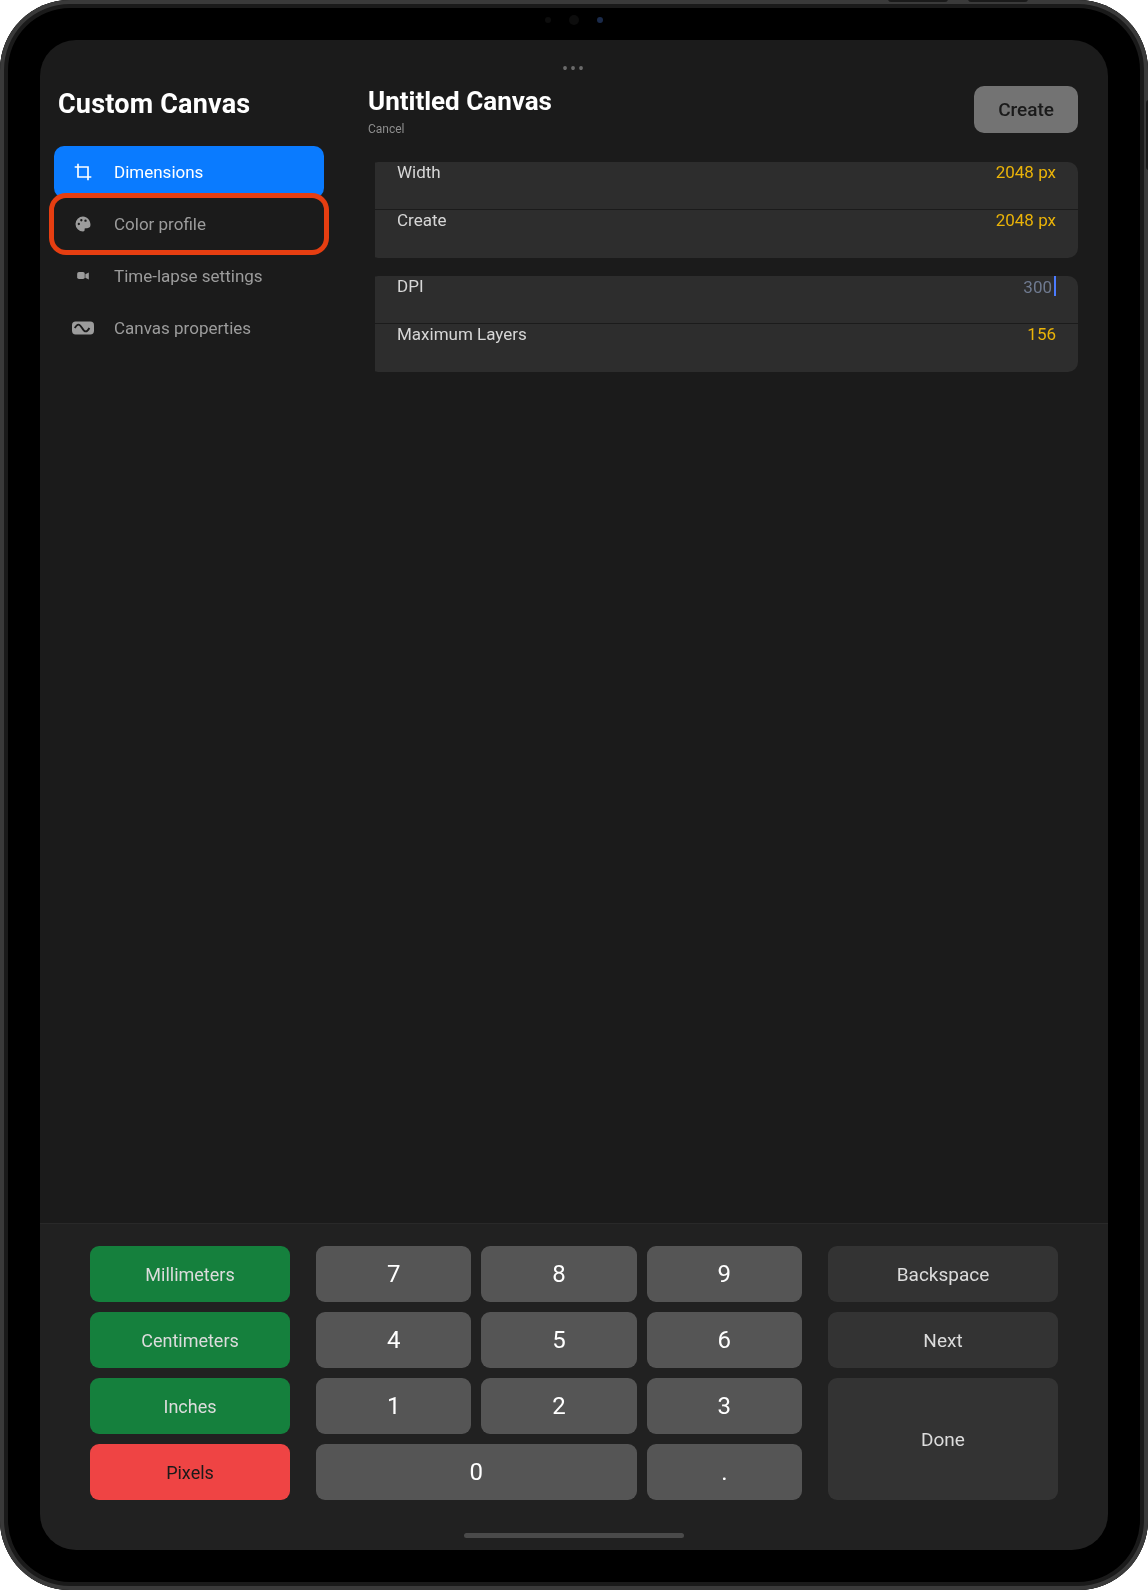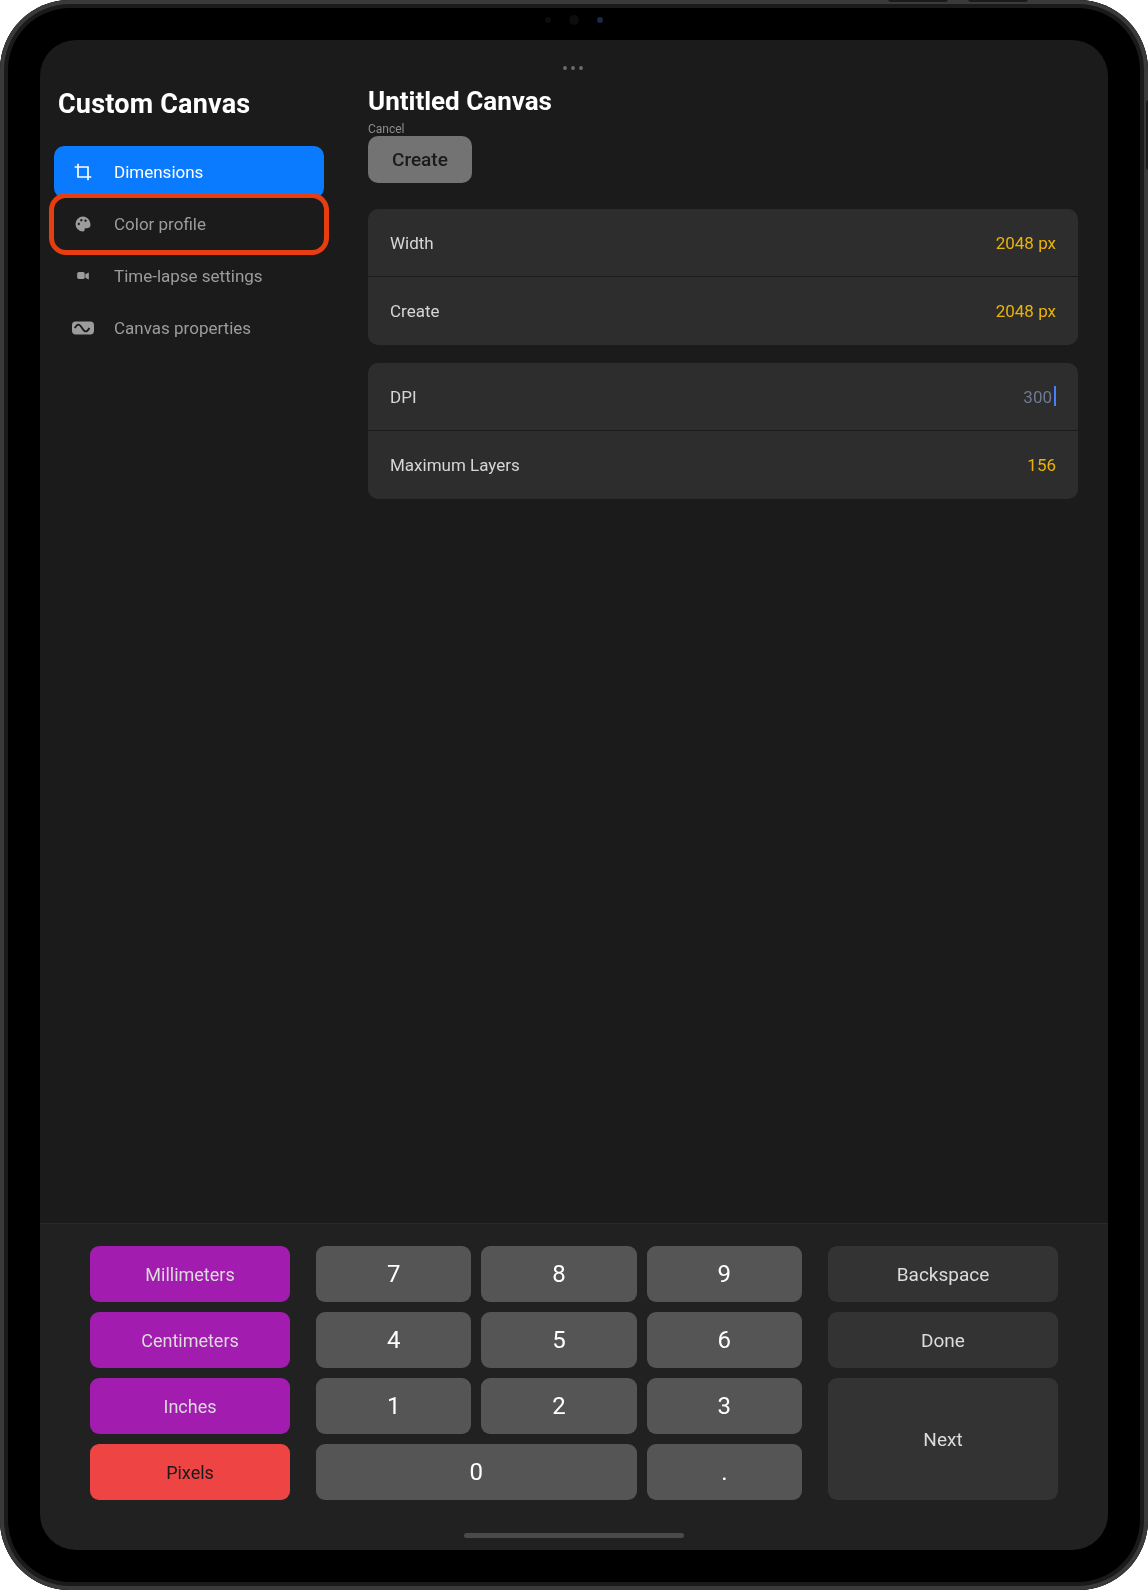--- a/index.html
+++ b/index.html
@@ -45,54 +45,54 @@
     display:flex; align-items:center; gap:20px;
     height:52px; padding:0 18px; border-radius:10px;
     color:#9c9c9c; font-size:17px; cursor:pointer;
   }
   .side-item.active { background:#0a7bff; color:#fff; }
   .side-item .icon { width:22px; height:22px; display:flex; align-items:center; justify-content:center; flex-shrink:0; }
   .side-item.highlighted { box-shadow:0 0 0 5px #e63e11; border-radius:12px; }
 
   
   .content { flex:1; padding:46px 30px 20px 30px; position:relative; }
-  .title-row { display:flex; align-items:flex-start; justify-content:space-between;flex-direction:column; }
+  .title-row { display:flex; align-items:flex-start; justify-content:space-between; }
   .title-block { }
   .canvas-title { color:#fff; font-size:26px; font-weight:700; }
   .cancel { color:#8d8d8d; font-size:12px; margin-top:6px; cursor:pointer; }
   .create-btn {
     background:#737373; color:#1a1a1a; font-size:19px; font-weight:500;
     border:none; padding:12px 24px; border-radius:10px; cursor:pointer;
   }
   .form { margin-top:26px; display:flex; flex-direction:column; gap:18px; }
   .group { background:transparent; border-radius:10px; overflow:hidden; }
   .row {
-    display:flex; align-items:center; justify-content:space-between;
-    background:#2d2d2d; padding:0 22px; height:68px;
+    display:flex; justify-content:space-between;
+    background:#2d2d2d; padding:0 22px; height:48px;
     border-bottom:1px solid #1b1b1b;
-    color:#d6d6d6; font-size:17px;
+    color:#d6d6d6; font-size:17px;margin-left:7px;
   }
   .row:last-child { border-bottom:none; }
   .row .value { color:#eab308; font-size:17px; }
   .row .value.editing { color:#6f7a90; }
   .caret { display:inline-block; width:2px; height:20px; background:#4b7bff; margin-left:2px; vertical-align:-3px; }
 
   
   .keypad {
     background:rgba(60,60,60,.18);
     padding:22px 50px 50px 50px;
     display:grid;
     grid-template-columns: 200px 1fr 230px;
     gap:26px;
     border-top:1px solid rgba(255,255,255,.04);
   }
   .units { display:flex; flex-direction:column; gap:10px; }
   .unit-btn {
     height:56px; border:none; border-radius:9px;
-    background:#a21caf; color:#dcdcdc; font-size:18px; cursor:pointer;
+    background:#15803d; color:#dcdcdc; font-size:18px; cursor:pointer;
   }
   .unit-btn.selected { background:#ef4444; color:#1a1a1a; }
   .numpad { display:grid; grid-template-columns:repeat(3,1fr); grid-template-rows:repeat(4,56px); gap:10px; }
   .num-btn {
     border:none; border-radius:9px; background:#555; color:#fff;
     font-size:24px; cursor:pointer;
   }
   .num-btn.zero { grid-column:1 / span 2; }
   .actions { display:grid; grid-template-rows:56px 56px 1fr; gap:10px; }
   .act-btn {
@@ -217,21 +217,21 @@
           <button class="num-btn">6</button>
           <button class="num-btn">1</button>
           <button class="num-btn">2</button>
           <button class="num-btn">3</button>
           <button class="num-btn zero">0</button>
           <button class="num-btn">.</button>
         </div>
 
         <div class="actions">
           <button class="act-btn">Backspace</button>
+          <button class="act-btn">Next</button>
           <button class="act-btn">Done</button>
-          <button class="act-btn">Next</button>
         </div>
       </div>
     </div>
 
     <div class="home-indicator"></div>
   </div>
 </div>
 
 </body></html>

